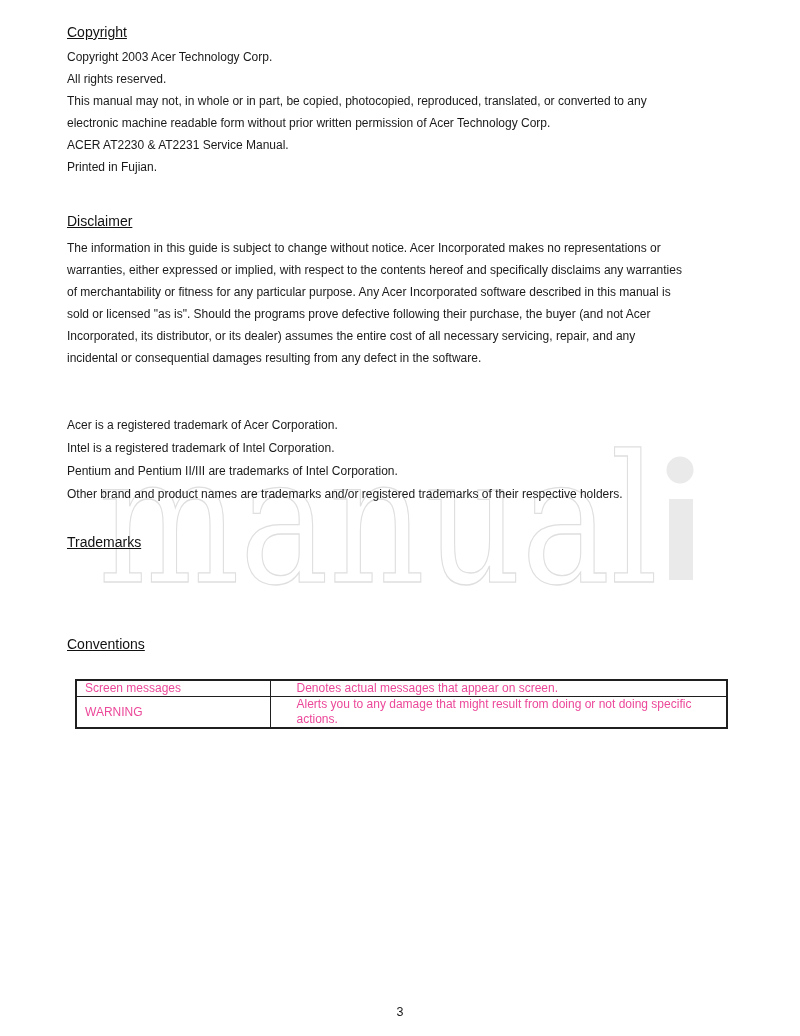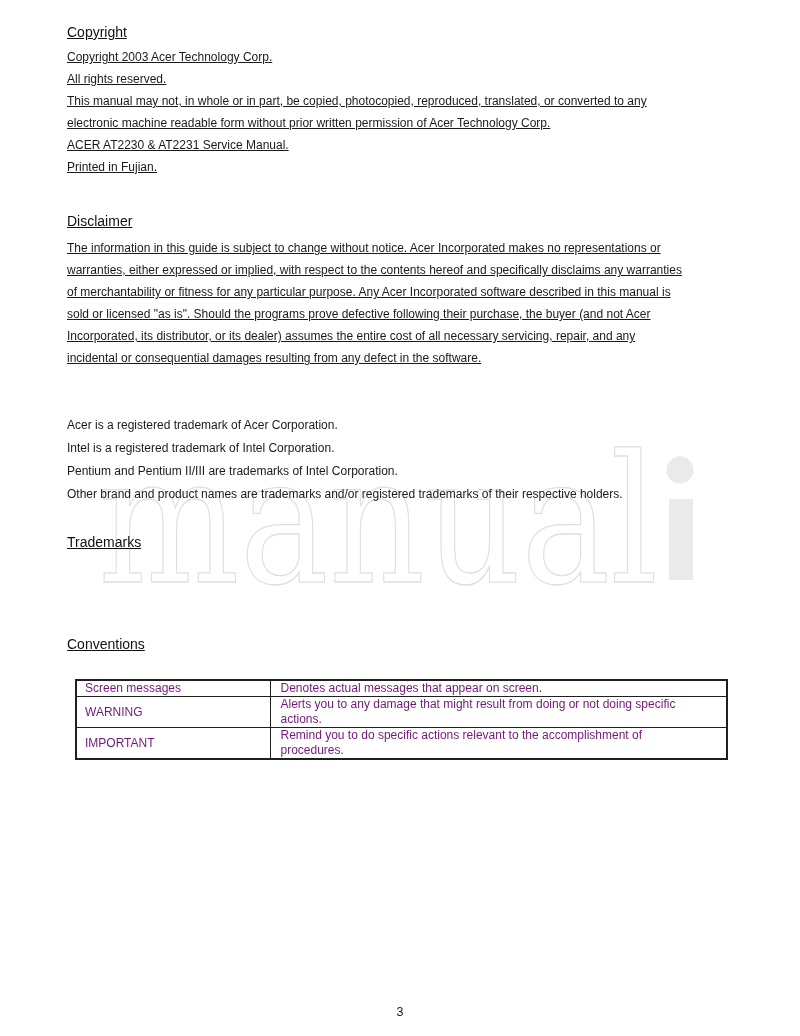--- a/index.html
+++ b/index.html
@@ -35,42 +35,42 @@
     white-space: nowrap;
     text-decoration: underline;
   }
   .textblock {
     position: absolute;
     left: 67px;
     font-size: 12px;
     white-space: pre-line;
     color: #1a1a1a;
   }
-  .lh22 { line-height: 22px; text-decoration: underline; }
+  .lh22 { line-height: 22px; }
   .lh23 { line-height: 23px; }
   table.conv {
     position: absolute;
     left: 75px;
     top: 679px;
     width: 653px;
     border-collapse: collapse;
     border: 2px solid #1f1f1f;
     font-size: 12px;
-    color: #701a75;
+    color: #ec4899;
     table-layout: fixed;
   }
   .conv col.col-term { width: 194px; }
   .conv td {
     border: 1px solid #1f1f1f;
     line-height: 15px;
     vertical-align: middle;
     padding: 0 6px 0 8px;
   }
   .conv td.term { white-space: nowrap; }
-  .conv td.desc { padding-left: 10px; white-space: pre-line; }
+  .conv td.desc { padding-left: 26px; white-space: pre-line; }
   .page-number {
     position: absolute;
     left: 0;
     right: 0;
     top: 1005px;
     text-align: center;
     font-size: 12.5px;
     color: #1a1a1a;
   }
 </style>
@@ -131,24 +131,19 @@
           </tr>
 
 
           <tr>
             <td class="term">WARNING</td>
             <td class="desc">Alerts you to any damage that might result from doing or not doing specific
 actions.</td>
           </tr>
 
 
-          <tr>
-            <td class="term">IMPORTANT</td>
-            <td class="desc">Remind you to do specific actions relevant to the accomplishment of
-procedures.</td>
-          </tr>
         </tbody>
     </table>
 
     <div class="page-number">3</div>
 
   </div>
 </div>
 
 </body></html>

